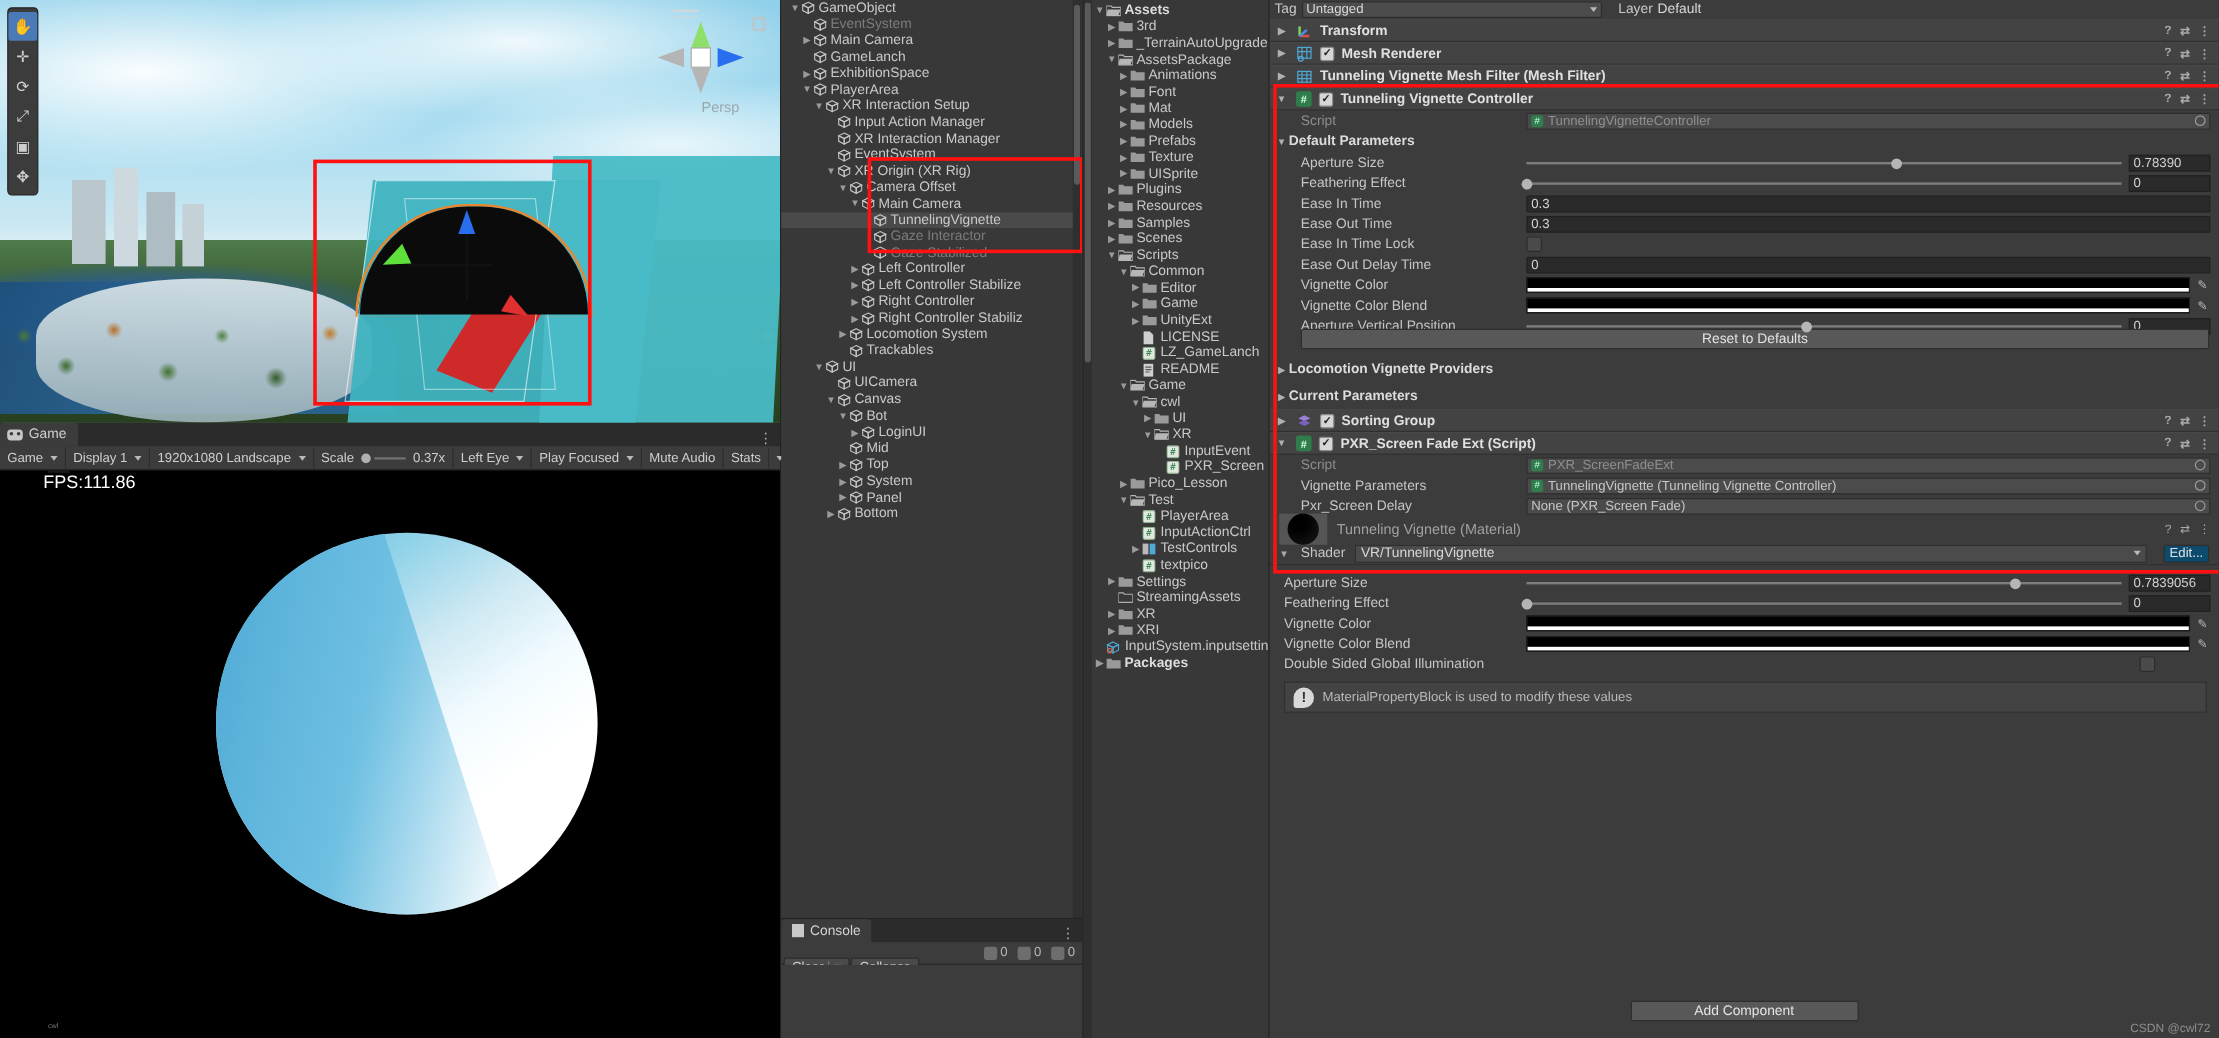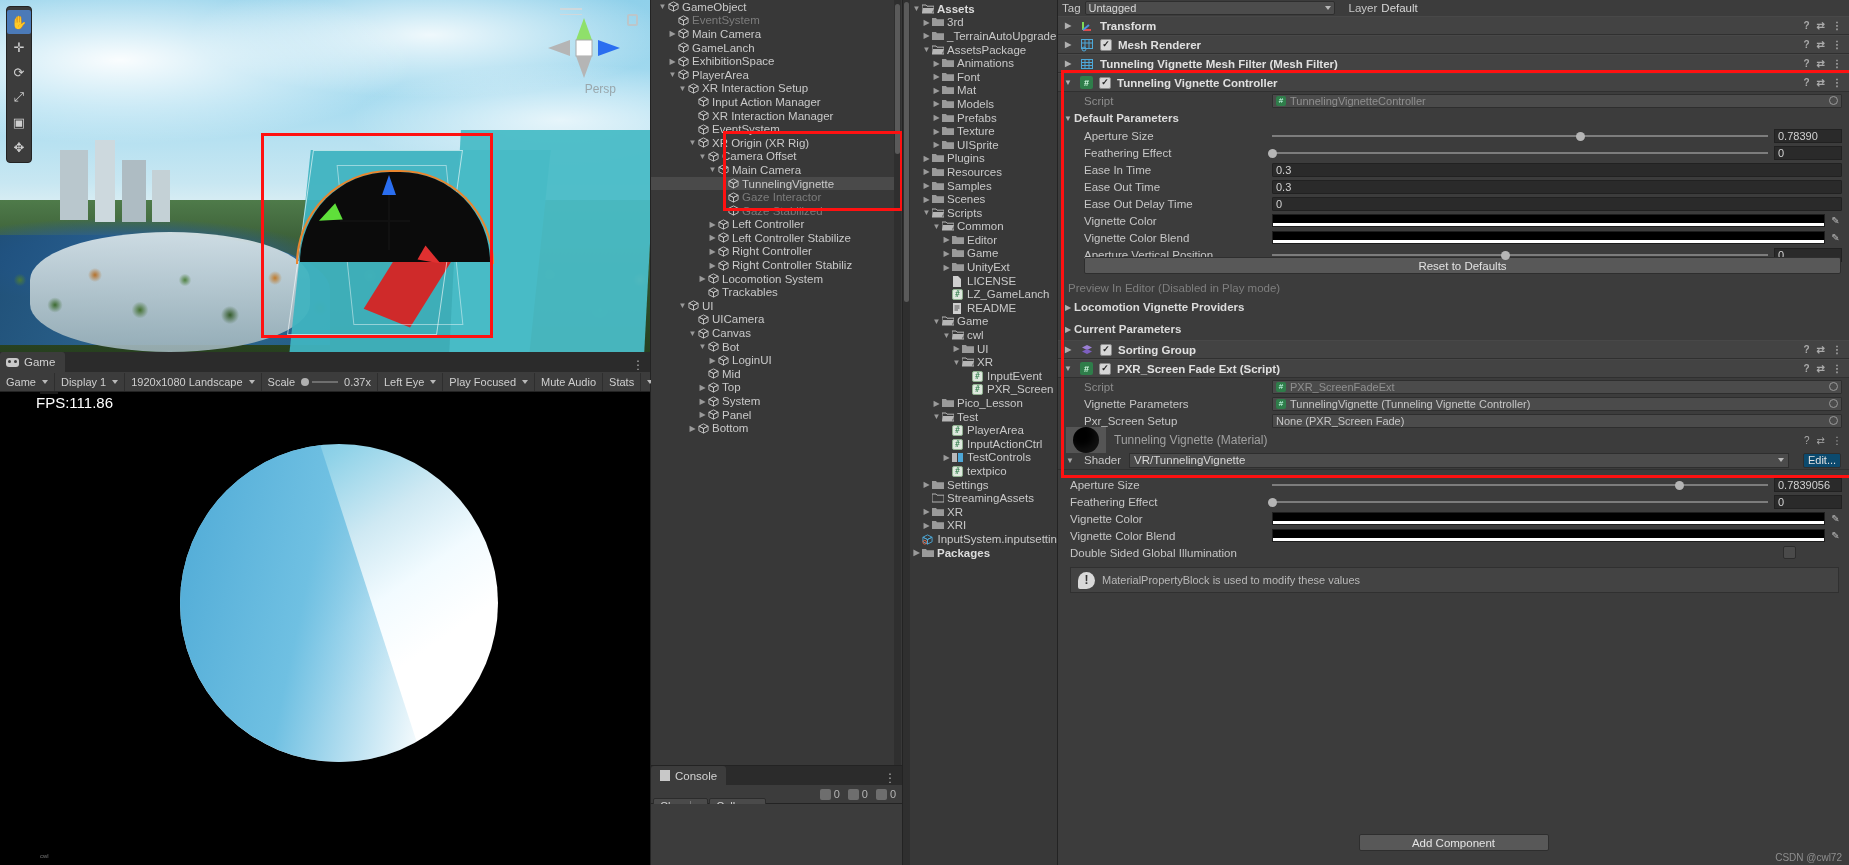--- a/index.html
+++ b/index.html
@@ -1314,20 +1314,26 @@
             <span class="tfield">0.3</span>
           </span>
         </div>
         <div class="prow2">
           <span class="plabel ">Ease Out Time</span>
           <span class="pfield">
             <span class="tfield">0.3</span>
           </span>
         </div>
         <div class="prow2">
+          <span class="plabel ">Ease In Time Lock</span>
+          <span class="pfield">
+            <span class="checkfield"></span>
+          </span>
+        </div>
+        <div class="prow2">
           <span class="plabel ">Ease Out Delay Time</span>
           <span class="pfield">
             <span class="tfield">0</span>
           </span>
         </div>
         <div class="prow2">
           <span class="plabel ">Vignette Color</span>
           <span class="pfield">
             <span class="colorfield">
               <i></i>
@@ -1355,21 +1361,20 @@
           </span>
         </div>
       </div>
 
     <div class="prow2" style="padding:0 8px 12px 26px;">
       <span class="btnbar" style="flex:1">
         <span>Reset to Defaults</span>
       </span>
     </div>
 
-    <div class="infotext">Preview In Editor (Disabled in Play mode)</div>
 
     <div class="section" style="height:22px">
       <span class="foldA">▶</span>
       <span>Locomotion Vignette Providers</span>
     </div>
     <div class="section" style="height:22px">
       <span class="foldA">▶</span>
       <span>Current Parameters</span>
     </div>
 
@@ -1414,21 +1419,21 @@
           <span class="plabel">Vignette Parameters</span>
           <span class="pfield">
             <span class="objfield" style="">
               <span class="ticon">#</span>
               <span>TunnelingVignette (Tunneling Vignette Controller)</span>
               <span class="circ"></span>
             </span>
           </span>
         </div>
         <div class="prow2">
-          <span class="plabel">Pxr_Screen Setup</span>
+          <span class="plabel">Pxr_Screen Delay</span>
           <span class="pfield">
             <span class="objfield" style="">
               <span>None (PXR_Screen Fade)</span>
               <span class="circ"></span>
             </span>
           </span>
         </div>
       </div>
 
     <div class="matrow">

